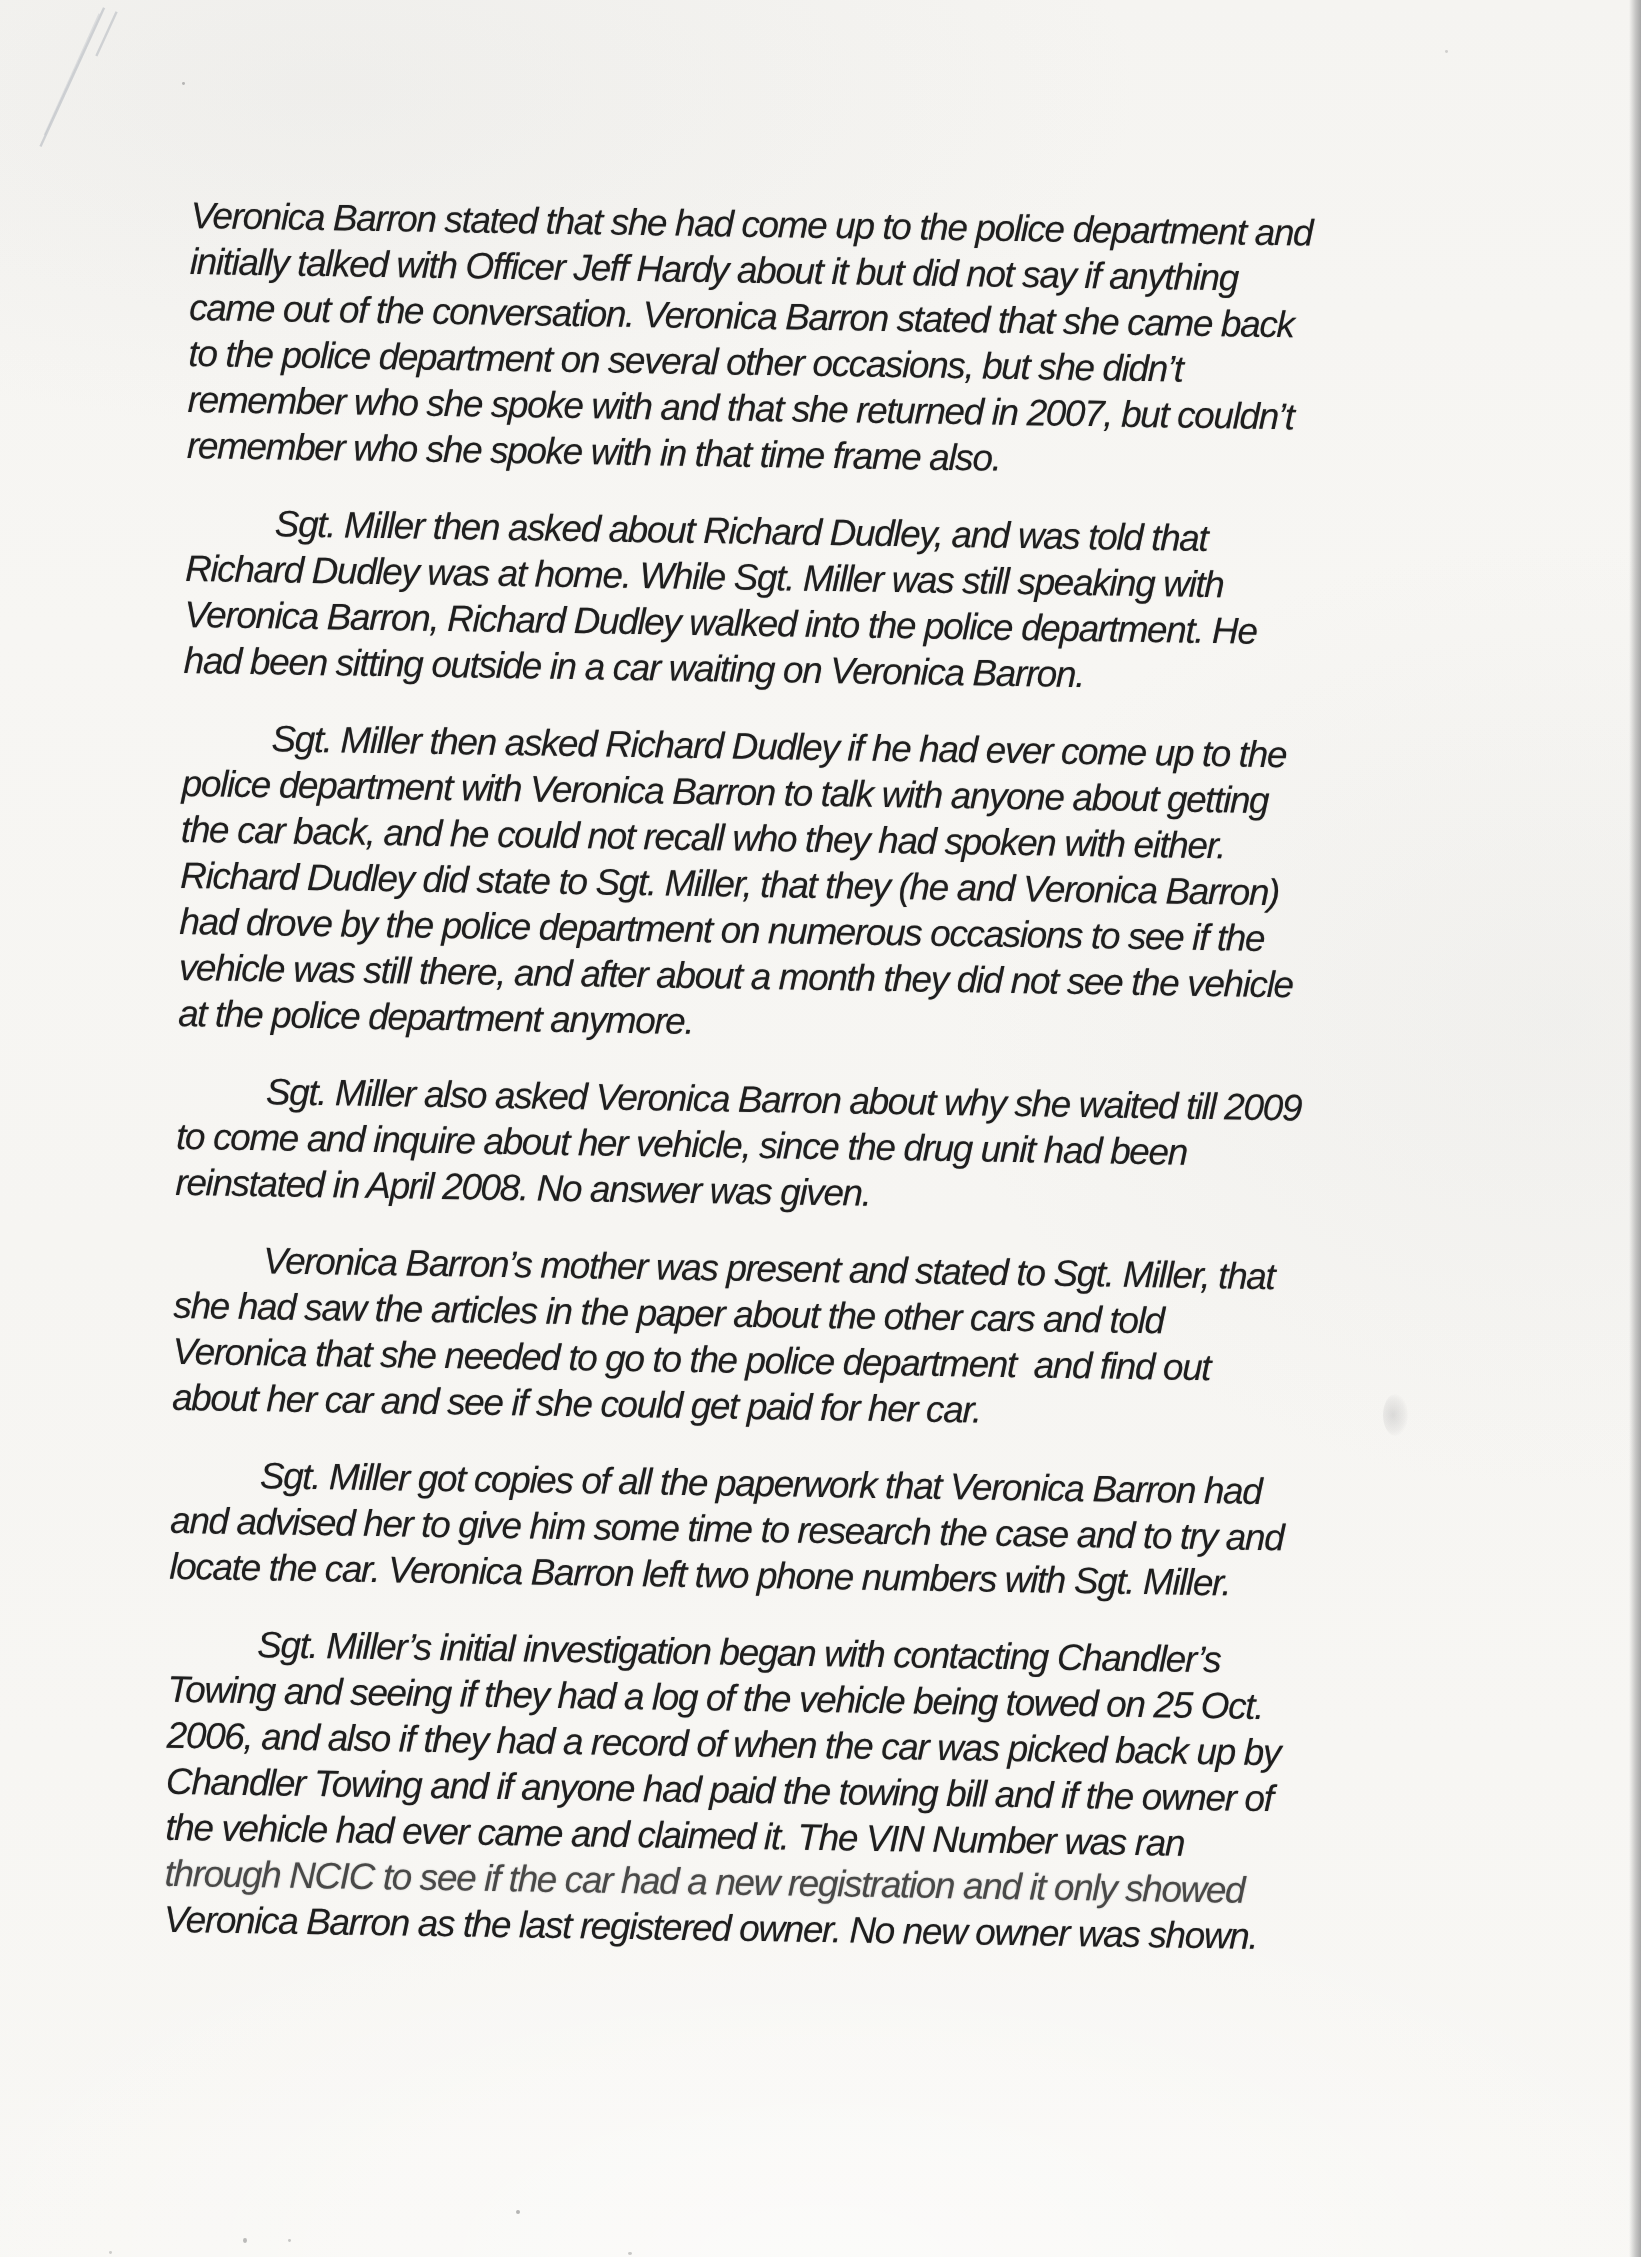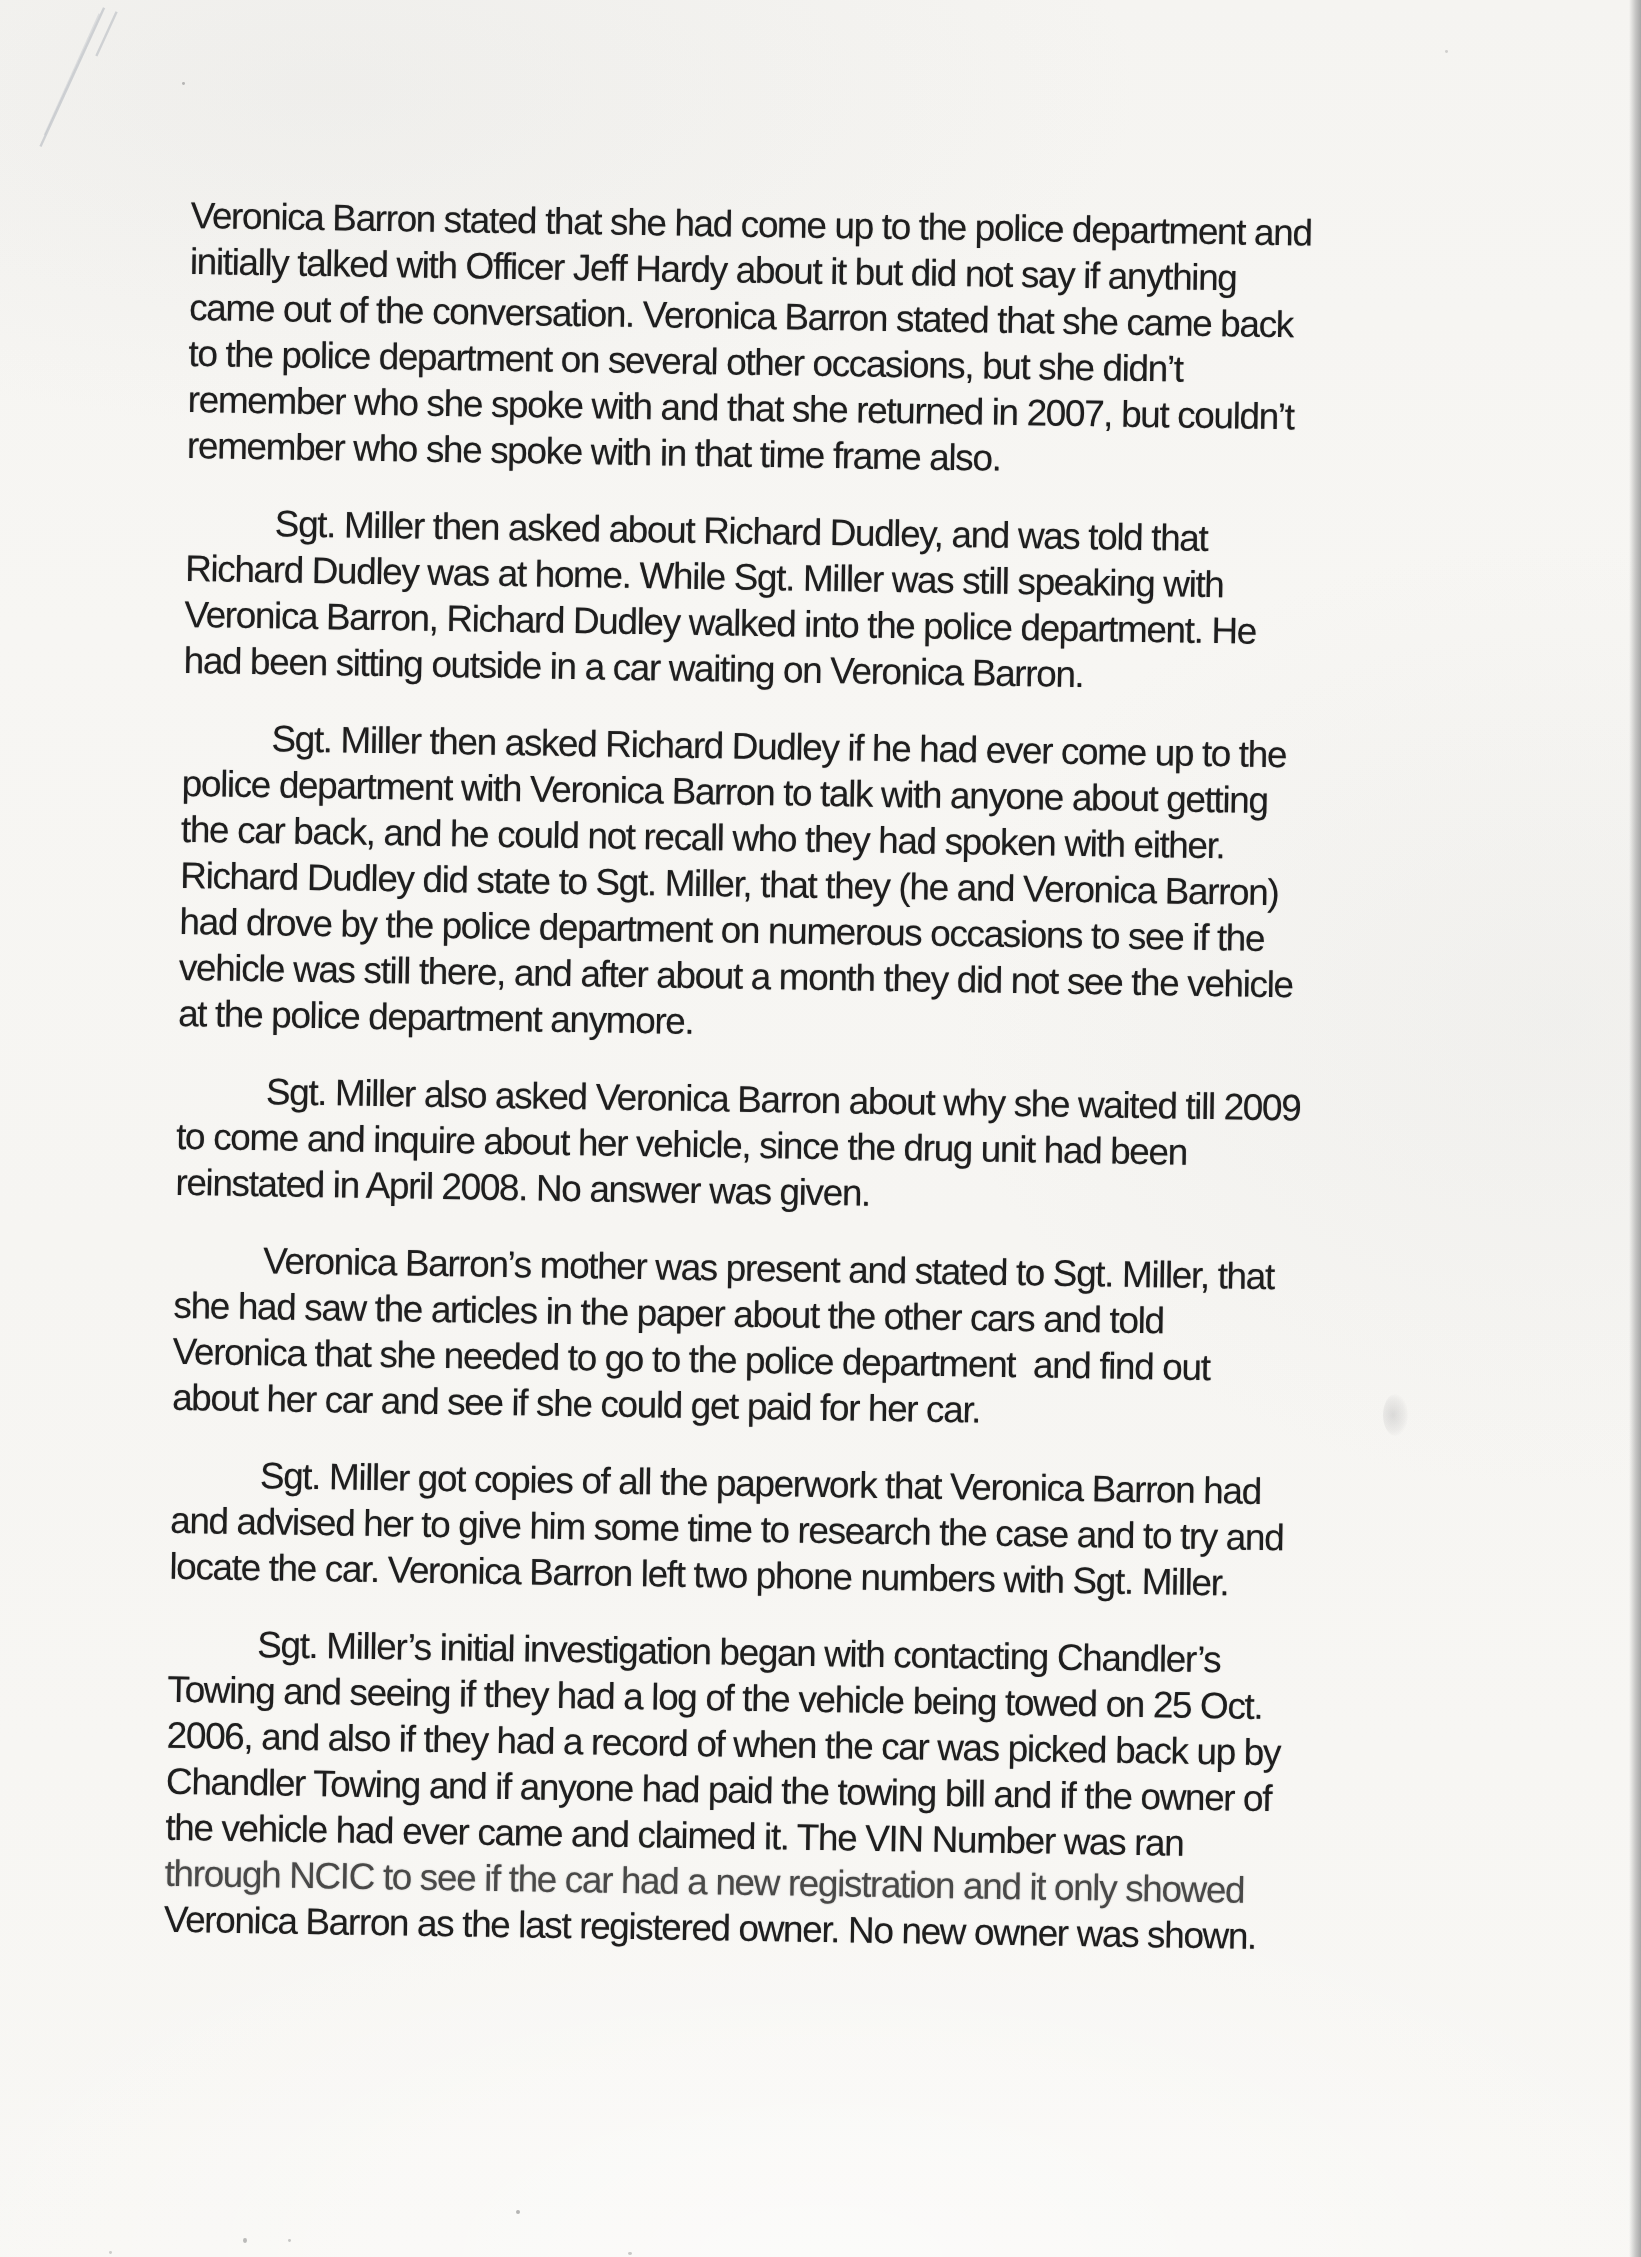--- a/index.html
+++ b/index.html
@@ -13,20 +13,21 @@
     overflow: hidden;
     background:
       linear-gradient(180deg, #f5f4f1 0%, #f7f6f3 28%, #f6f5f2 55%, #f8f7f4 100%);
     font-family: "Liberation Sans", "DejaVu Sans", sans-serif;
   }
 
   
   .scan-page {
     position: absolute;
     inset: 0;
+    font-style: italic;
   }
 
   
   .edge-strip {
     position: absolute;
     top: 0;
     right: 0;
     width: 11.6px;
     height: 100%;
     background: linear-gradient(to right, rgba(150,150,150,0) 0%, rgba(158,158,158,.55) 55%, #a6a6a6 100%);

